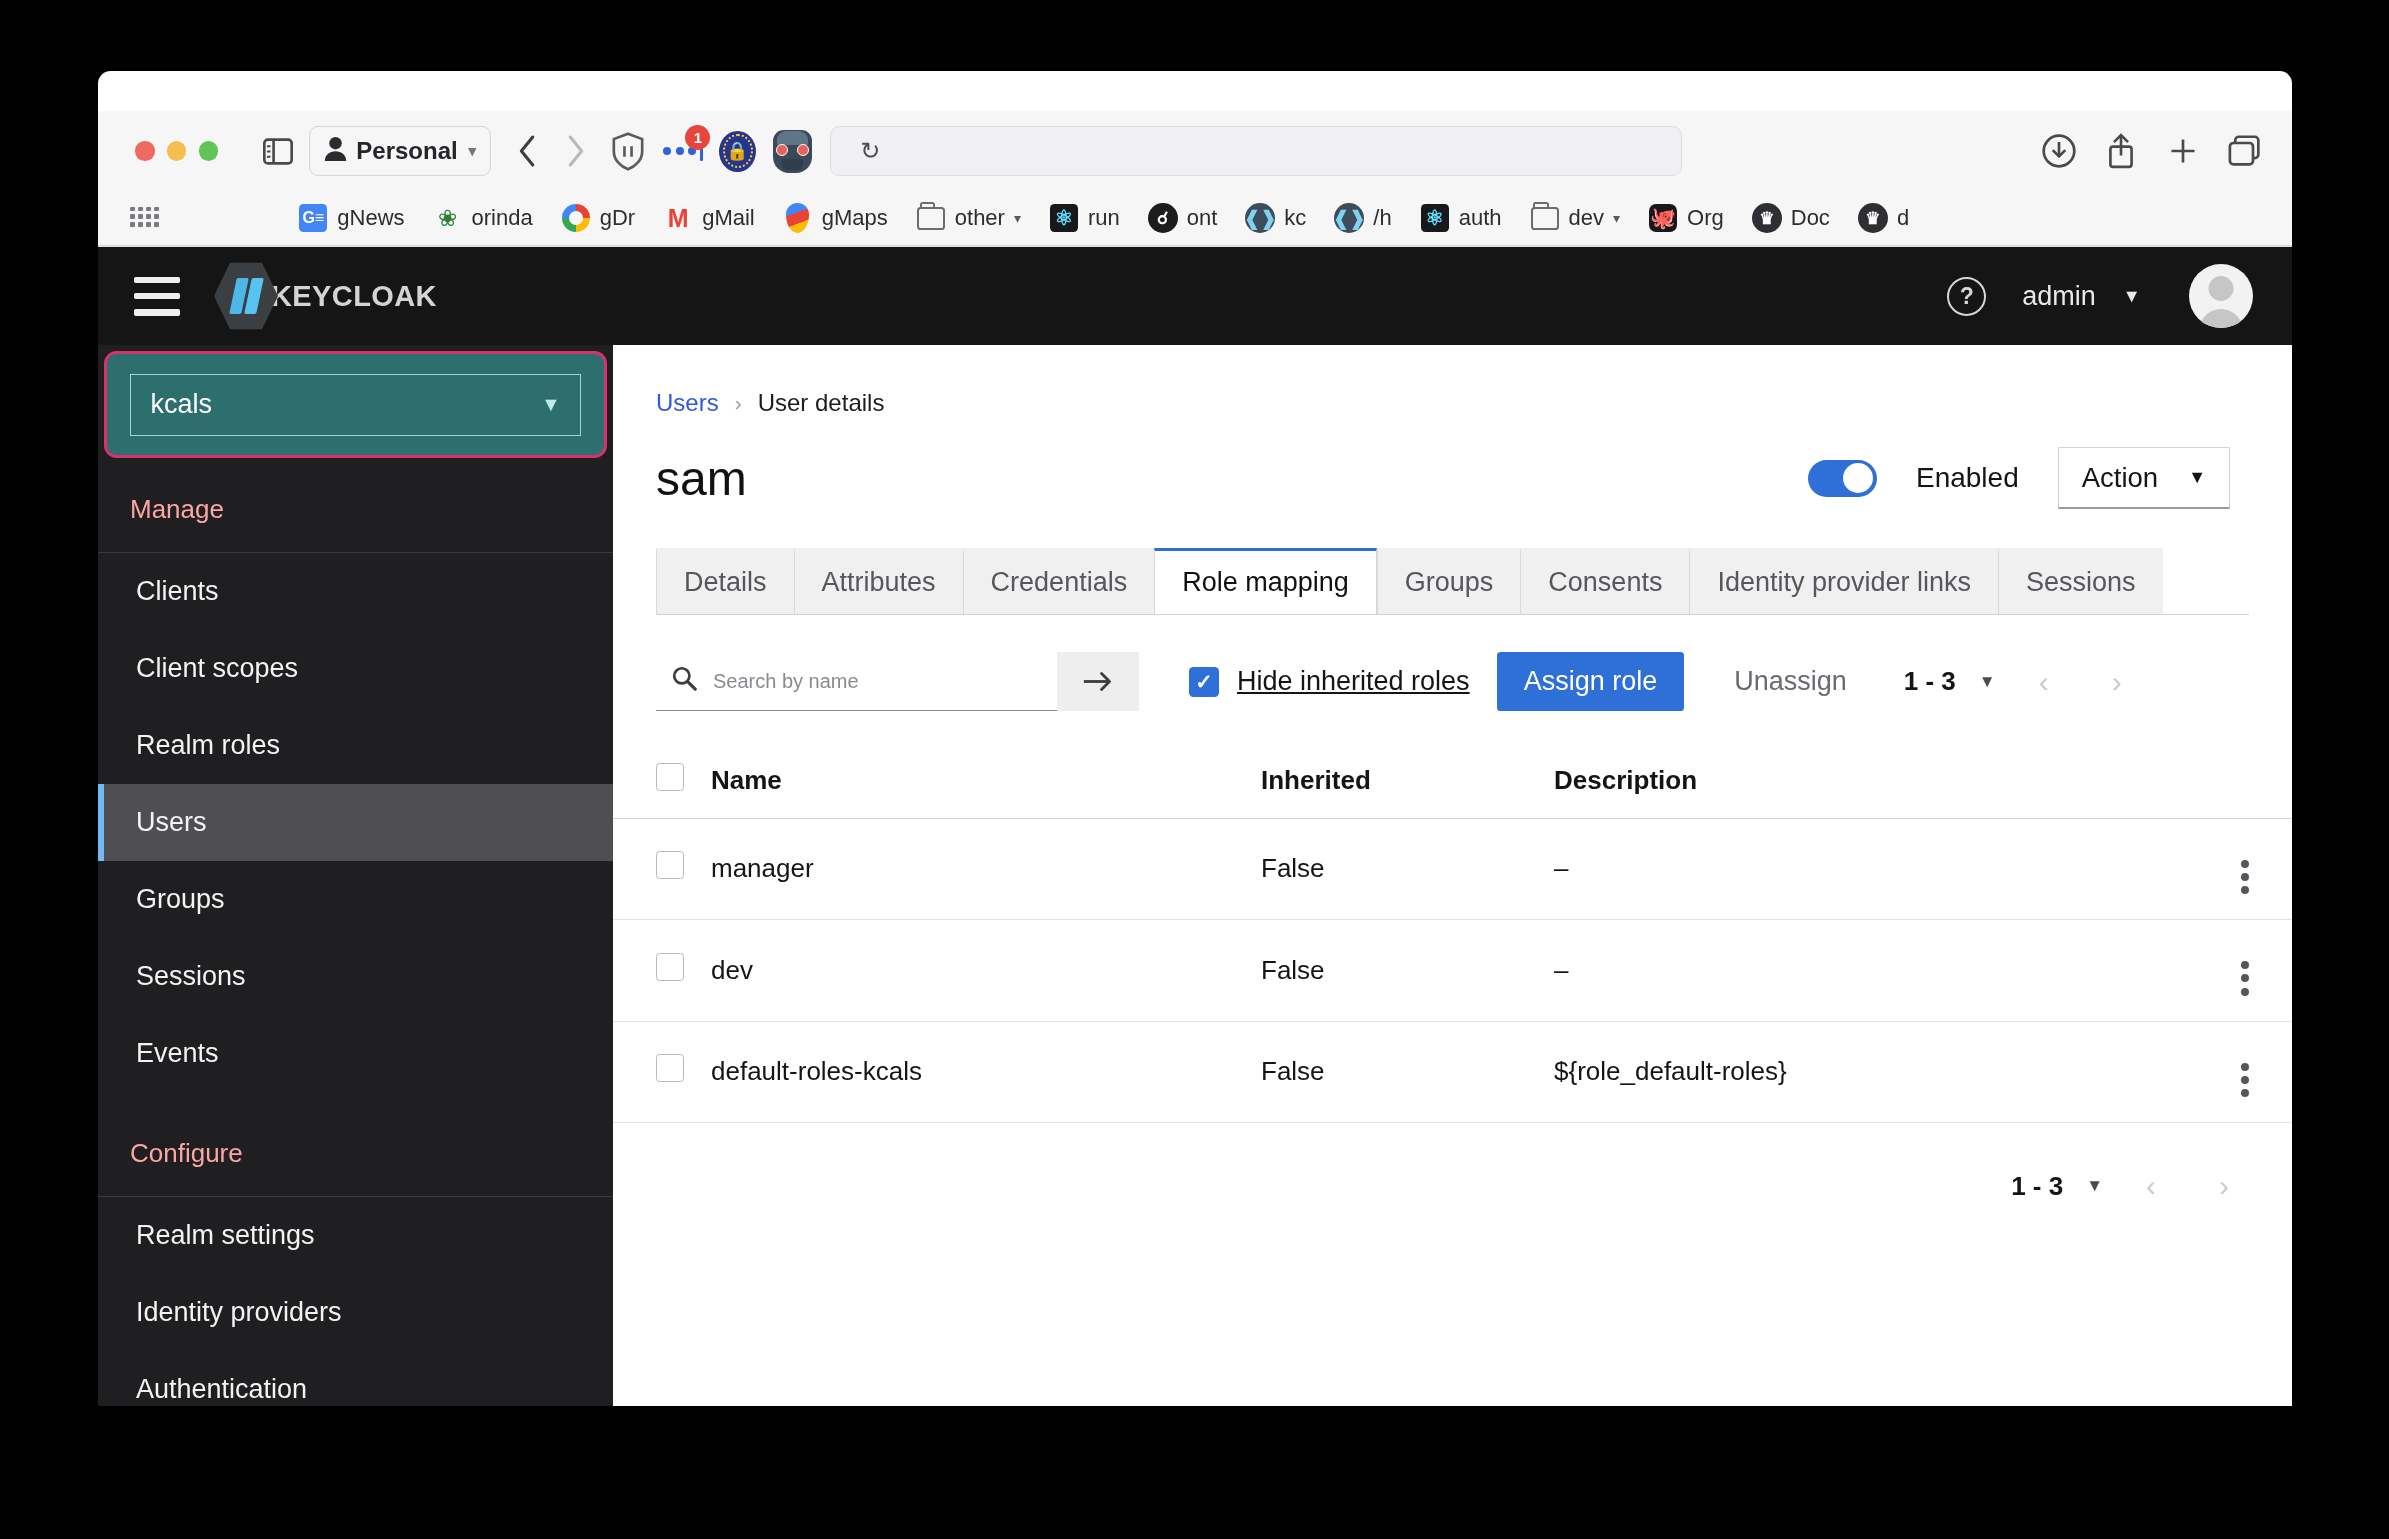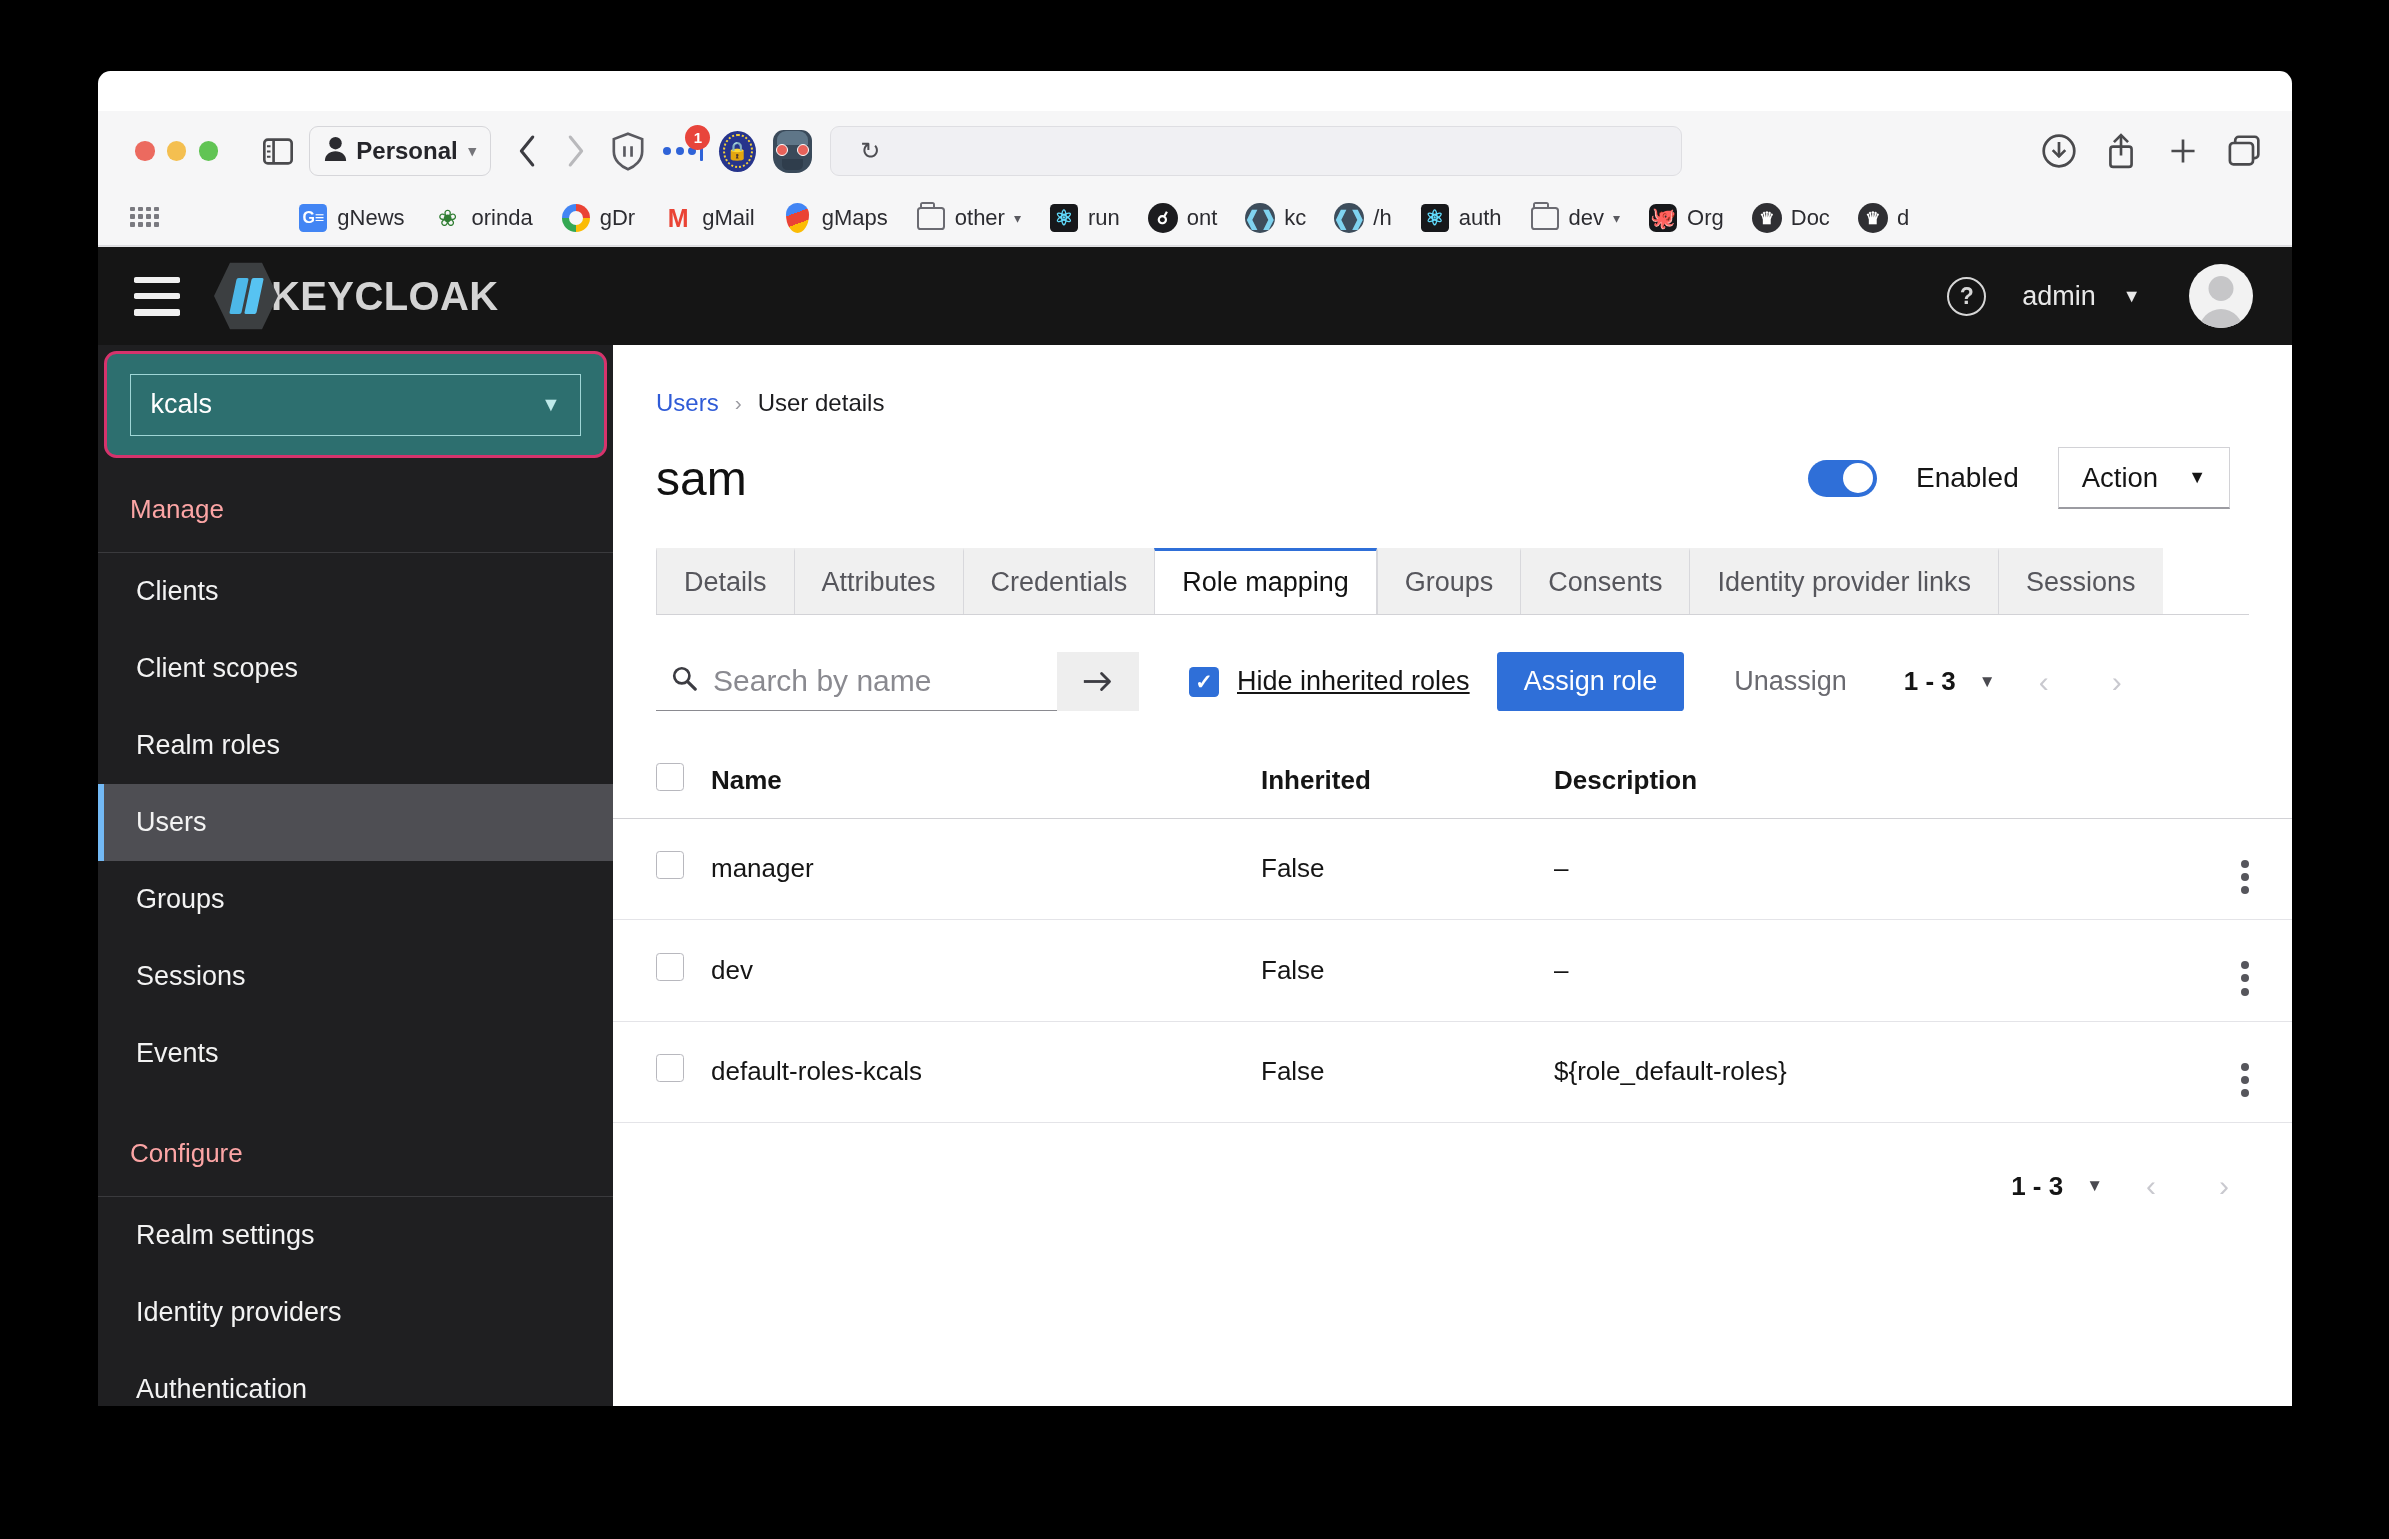--- a/index.html
+++ b/index.html
@@ -175,21 +175,21 @@
   .kc-hex {
     width: 64px; height: 71px;
     background: #3c3f41;
     clip-path: polygon(25% 3%, 75% 3%, 100% 50%, 75% 97%, 25% 97%, 0% 50%);
     display: flex; align-items: center; justify-content: center;
     gap: 3.6px;
     margin-right: -7px;
   }
   .kc-hex .chev { width: 11.5px; height: 36px; background: #4db8e8; transform: skewX(-12deg); border-radius: 1.8px;}
   .kc-hex .chev.b { background: #57c3f2; }
-  .kc-word { color: #d4d4d4; font-size: 40px; font-weight: 700; letter-spacing: 0.4px; }
+  .kc-word { color: #d4d4d4; font-size: 29px; font-weight: 700; letter-spacing: 0.4px; }
 
   .kc-header-right { margin-left: auto; display: flex; align-items: center; gap: 36px; }
   .help-circ {
     width: 39px; height: 39px; border-radius: 50%;
     border: 2.7px solid #d6d6d6; color: #d6d6d6;
     display: flex; align-items: center; justify-content: center;
     font-size: 23px; font-weight: 600;
   }
   .admin-name { color: #e8e8e8; font-size: 27px; display:flex; align-items:center; gap: 27px; }
   .admin-name .caret { font-size: 18px; }
@@ -312,21 +312,21 @@
     width: 401px;
     background: #fff;
     border-bottom: 1.8px solid #8a8a90;
     display: flex; align-items: center;
     gap: 16px;
     padding: 0 16px;
   }
   .search-icon { font-size: 25px; color: #3c3c42; }
   .search-input {
     border: none; outline: none;
-    font-size: 30px; color: #151515;
+    font-size: 20px; color: #151515;
     font-family: inherit;
     background: transparent;
     width: 100%;
   }
   .search-input::placeholder { color: #8a8a90; }
   .search-go {
     width: 82px;
     background: #eeeeee;
     display: flex; align-items: center; justify-content: center;
     font-size: 27px; color: #3c3c42;

